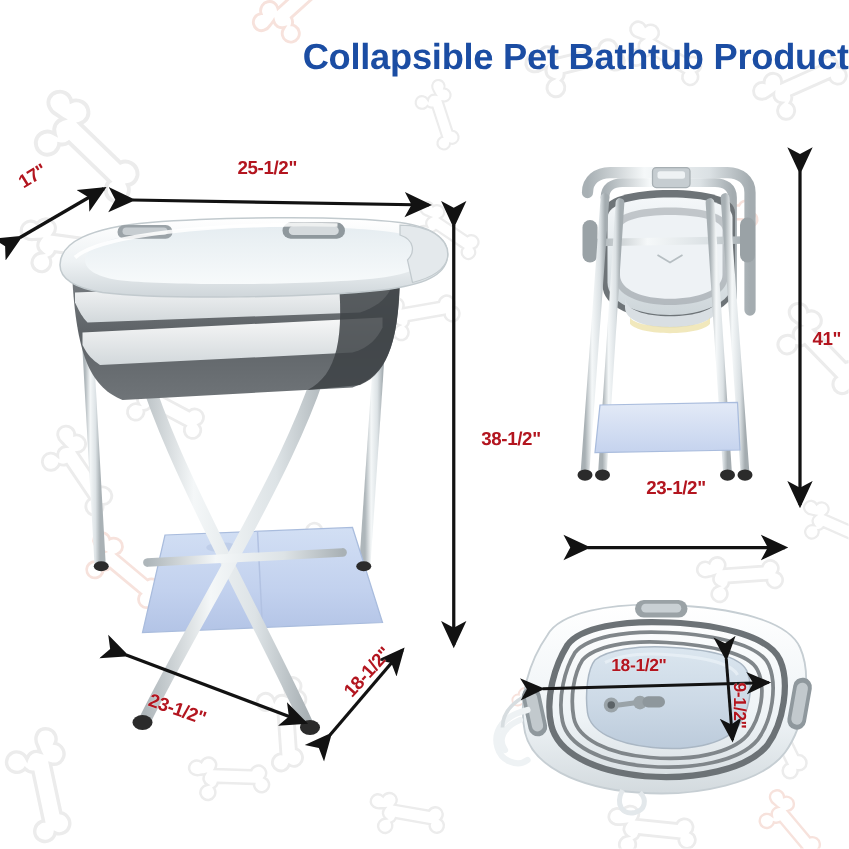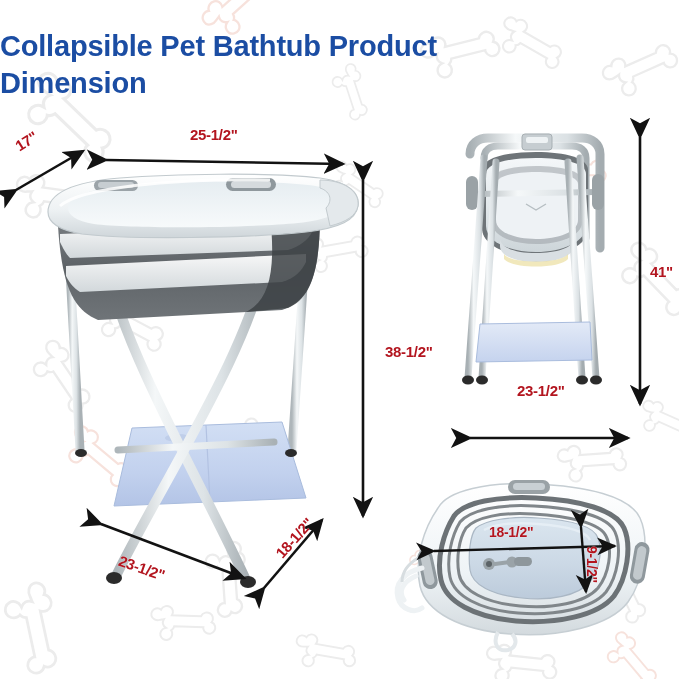--- a/index.html
+++ b/index.html
@@ -10,21 +10,21 @@
     overflow:hidden;
   }
   #stage{position:relative;width:679px;height:679px;overflow:hidden;background:#fff;}
 
   
   .bone-layer{position:absolute;inset:0;pointer-events:none;}
 
   
   .title{
     position:absolute;left:0;right:0;top:28px;
-    text-align:left;
+    text-align:right;
     font-size:29px;line-height:37px;
     font-weight:bold;
     letter-spacing:-0.2px;
     color:#1b4da3;
   }
   .title .ln{display:block;}
 
   
   .dim{
     position:absolute;
@@ -142,21 +142,20 @@
           <use href="#boneShape"></use>
         </g>
       <g transform="translate(408,560) rotate(-44) scale(0.30)">
           <use href="#boneShape"></use>
         </g>
     </g>
   </svg>
 
   <div class="title">
     <span class="ln">Collapsible Pet Bathtub Product</span>
-    <span class="ln">Dimension</span>
   </div>
 
   <svg class="art" style="left:20px;top:150px;" width="350" height="470" viewBox="0 0 350 470">
     <defs>
       <linearGradient id="rimG" x1="0" y1="0" x2="0" y2="1">
         <stop offset="0%" stop-color="#ffffff"></stop>
         <stop offset="55%" stop-color="#eef2f4"></stop>
         <stop offset="100%" stop-color="#cfd6da"></stop>
       </linearGradient>
       <linearGradient id="tubDark" x1="0" y1="0" x2="0" y2="1">

